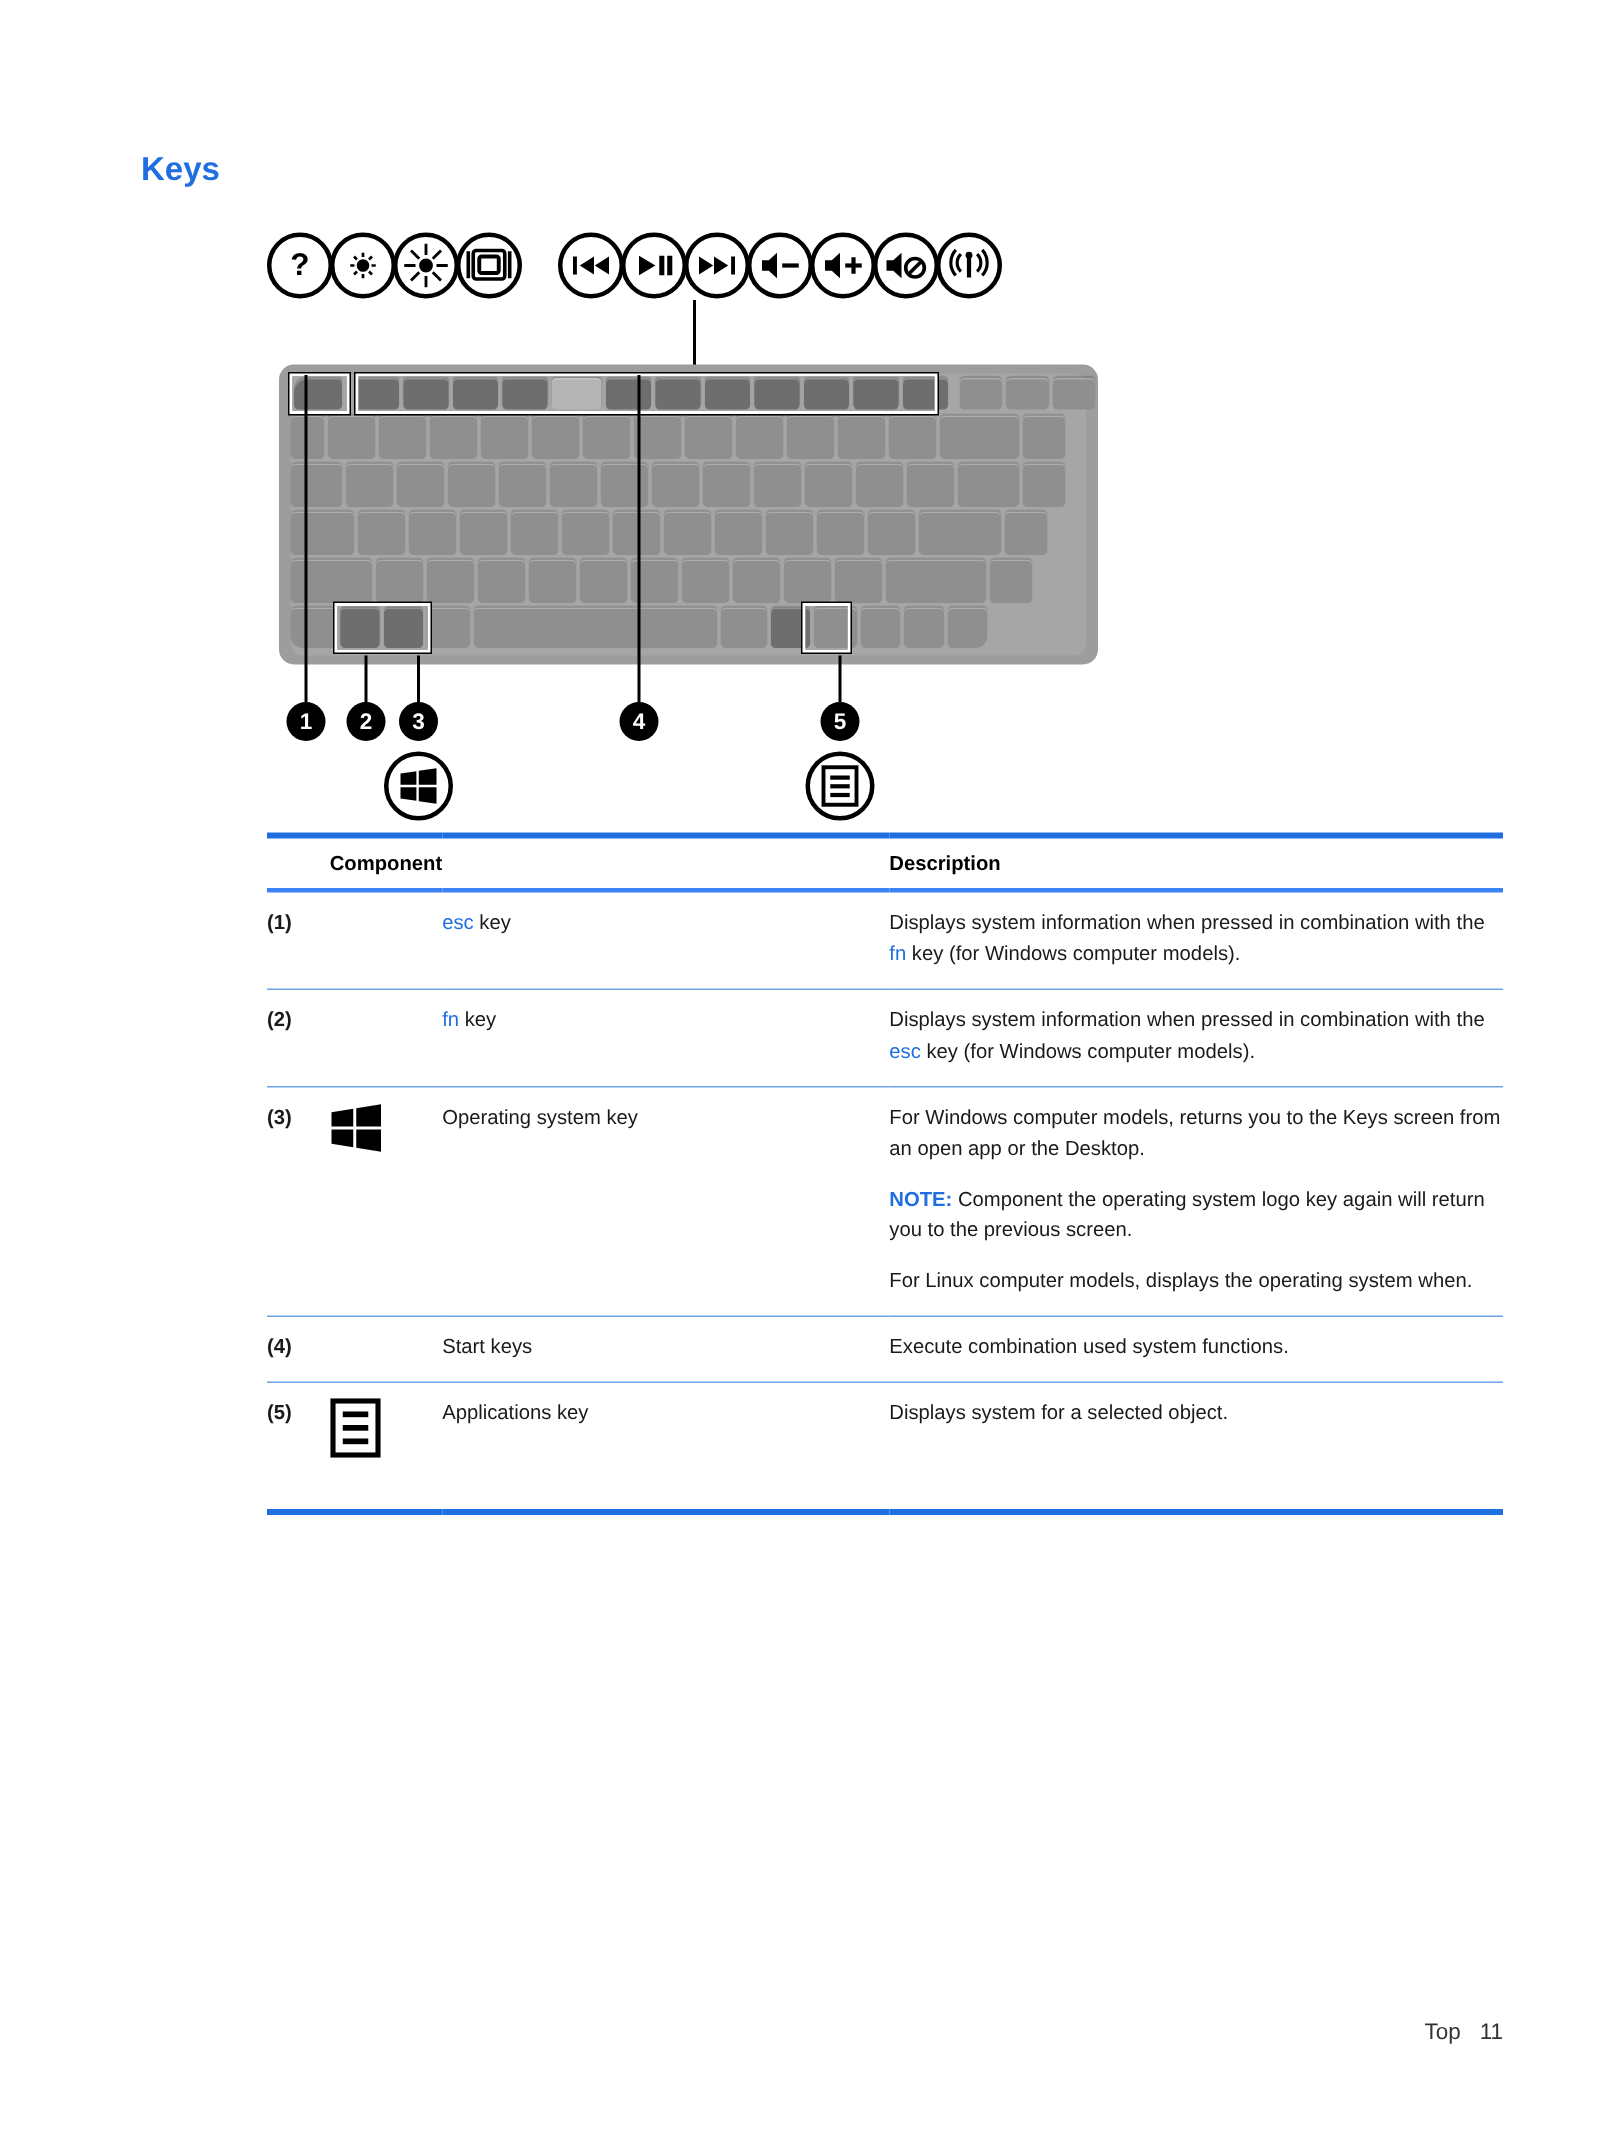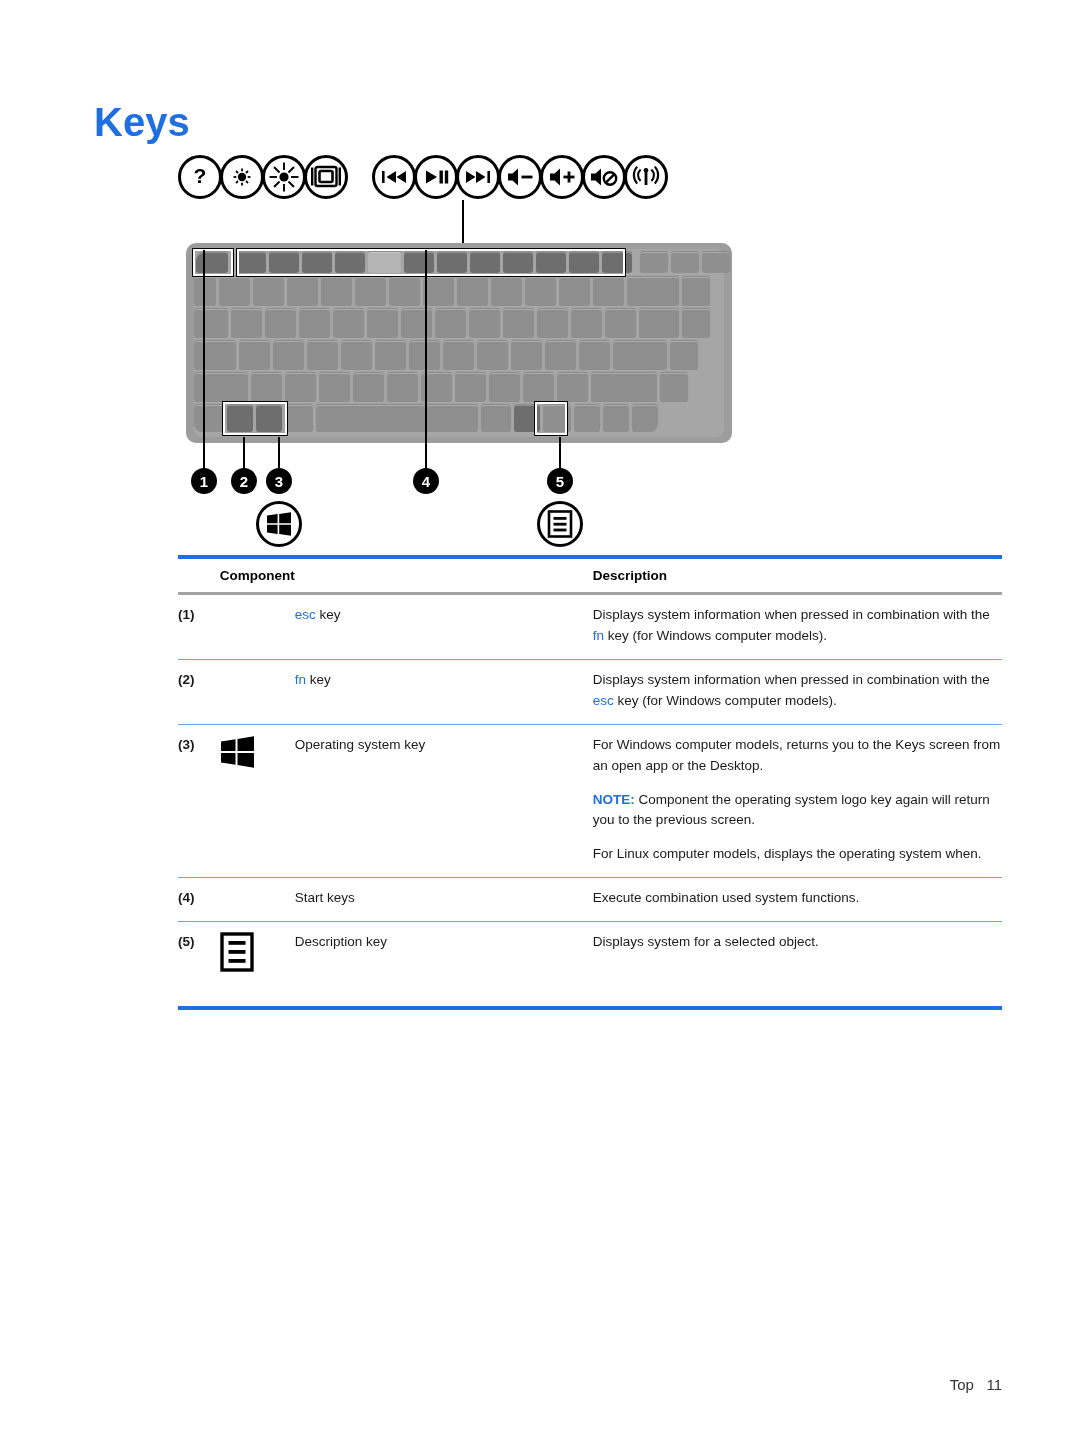--- a/index.html
+++ b/index.html
@@ -14,21 +14,21 @@
     font-family: "Liberation Sans", sans-serif;
     color: #000000;
     overflow: hidden;
   }
 
   
   .page-title {
     position: absolute;
     left: 94px;
     top: 100px;
-    font-size: 40px;
+    font-size: 22px;
     font-weight: bold;
     color: #1f6fe0;
     letter-spacing: 0px;
   }
 
   
   .icon-strip {
     position: absolute;
     left: 178px;
     top: 155px;
@@ -157,21 +157,21 @@
     font-size: 13.5px;
   }
   .tbl .rule-top {
     border-top: 4px solid #1f6fe0;
   }
   .tbl th {
     text-align: left;
     font-size: 13.5px;
     font-weight: bold;
     padding: 9px 0 9px 0;
-    border-bottom: 3px solid #a3a3a3;
+    border-bottom: 3px solid #3b82f6;
     color: #000;
   }
   .tbl td {
     vertical-align: top;
     padding: 10px 0 12px 0;
     border-bottom: 1.5px solid #6fa3e8;
     line-height: 1.55;
     color: #1a1a1a;
   }
   .tbl tr.last td {
@@ -190,21 +190,21 @@
   .cellpad { padding-left: 10px; }
 
   
   .winlogo { display:block; }
   .appskey { display:block; }
 
   
   .footer {
     position: absolute;
     right: 78px;
-    top: 1376px;
+    top: 1346px;
     font-size: 15px;
     color: #333;
     white-space: pre;
     text-align: right;
   }
 </style>
 </head>
 <body>
 
 <div class="page-title">Keys</div>
@@ -542,21 +542,21 @@
       <td class="c-num">(5)</td>
       <td class="c-ico">
         <svg class="appskey" width="34" height="40" viewBox="0 0 34 40">
           <rect x="2" y="2" width="30" height="36" fill="none" stroke="#000" stroke-width="3.4"></rect>
           <rect x="8.5" y="9" width="17" height="3.8" fill="#000"></rect>
           <rect x="8.5" y="18" width="17" height="3.8" fill="#000"></rect>
           <rect x="8.5" y="27" width="17" height="3.8" fill="#000"></rect>
         </svg>
       </td>
       <td class="c-name cellpad">
-        <span class="blue"></span><span>Description key</span>
+        <span class="blue"></span><span>Applications key</span>
       </td>
       <td class="c-desc">
         <p class="para">Displays system for a selected object.</p>
       </td>
     </tr>
 
   </tbody>
 </table>
 
 <div class="footer"><span>Top</span>&nbsp;&nbsp;&nbsp;<span>11</span></div>

